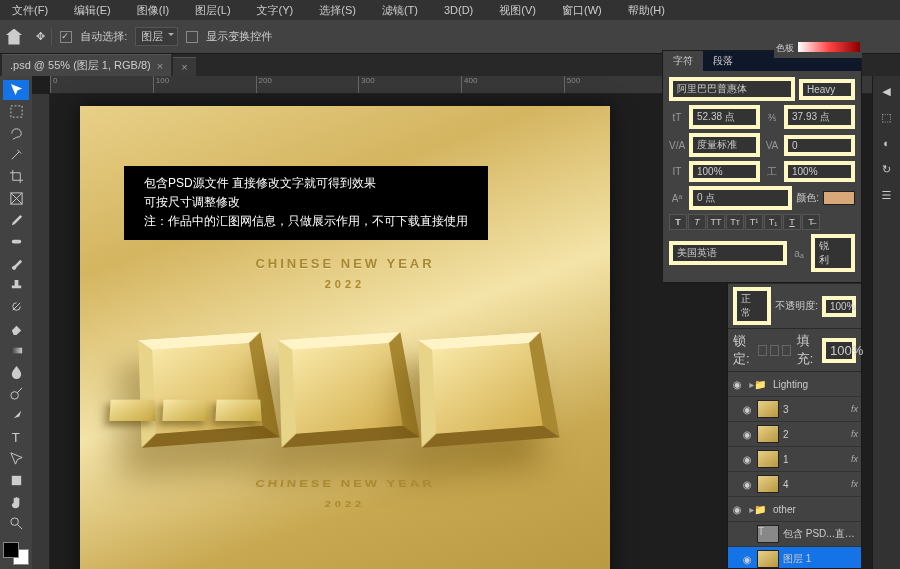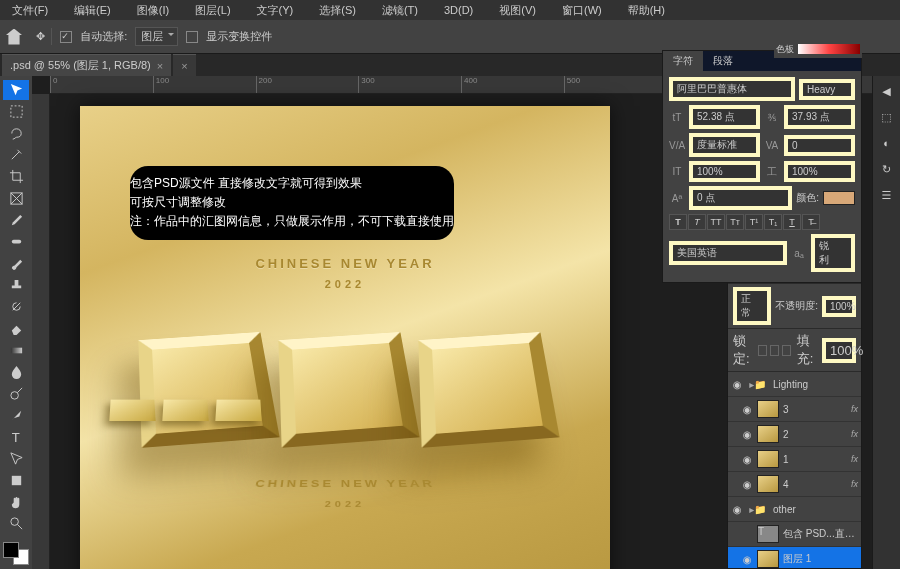--- a/index.html
+++ b/index.html
@@ -5,38 +5,38 @@
 * { margin: 0; padding: 0; box-sizing: border-box; font-family: "Microsoft YaHei", sans-serif; }
 body { background: #323232; color: #ccc; font-size: 11px; overflow: hidden; width: 900px; height: 569px; position: relative; }
 .menubar { height: 20px; background: #323232; display: flex; align-items: center; padding: 0 6px; gap: 14px; }
 .menubar span { padding: 2px 6px; cursor: default; }
 .optbar { height: 34px; background: #424242; display: flex; align-items: center; padding: 0 6px; gap: 8px; border-bottom: 1px solid #1a1a1a; }
 .home-icon { width: 16px; height: 16px; background: #ccc; clip-path: polygon(50% 0, 100% 40%, 85% 40%, 85% 100%, 15% 100%, 15% 40%, 0 40%); }
 .chk { width: 12px; height: 12px; border: 1px solid #888; display: inline-block; }
 .chk.on::after { content: "✓"; font-size: 9px; position: relative; top: -3px; }
 .drop { background: #3a3a3a; border: 1px solid #555; padding: 1px 14px 1px 5px; position: relative; }
 .drop::after { content: ""; position: absolute; right: 3px; top: 5px; border: 3px solid transparent; border-top-color: #aaa; }
-.tabs { height: 22px; background: #282828; display: flex; padding-left: 2px; }
+.tabs { height: 22px; background: #282828; display: flex; align-items: flex-end; padding-left: 2px; }
 .tab { background: #383838; padding: 3px 8px; margin-right: 2px; border-top: 1px solid #555; display: flex; gap: 6px; align-items: center; }
 .tab.active { background: #454545; }
 .tab-close { cursor: pointer; color: #999; }
 .workspace { position: absolute; top: 76px; left: 0; right: 0; bottom: 0; display: flex; }
 .toolbar { width: 32px; background: #424242; display: flex; flex-direction: column; padding: 4px 0; gap: 2px; }
 .tool { width: 26px; height: 22px; margin: 0 auto; display: flex; align-items: center; justify-content: center; cursor: pointer; position: relative; }
 .tool.sel { background: #1473e6; }
 .tool svg { width: 15px; height: 15px; }
 .swatches { margin-top: 6px; position: relative; width: 26px; height: 26px; margin-left: auto; margin-right: auto; }
 .fg { width: 16px; height: 16px; background: #000; border: 1px solid #888; position: absolute; top: 0; left: 0; z-index: 2; }
 .bg { width: 16px; height: 16px; background: #fff; border: 1px solid #888; position: absolute; bottom: 0; right: 0; }
 .canvas-area { flex: 1; background: #1e1e1e; position: relative; overflow: hidden; }
 .rulerh { position: absolute; top: 0; left: 18px; right: 0; height: 18px; background: #383838; border-bottom: 1px solid #222; font-size: 8px; display: flex; }
 .rulerh span { flex: 1; border-left: 1px solid #666; padding-left: 2px; color: #888; }
 .rulerv { position: absolute; top: 18px; left: 0; width: 18px; bottom: 0; background: #383838; border-right: 1px solid #222; }
 .canvas { position: absolute; top: 30px; left: 48px; width: 530px; height: 480px; background: linear-gradient(160deg, #e8d088 0%, #d4b560 25%, #f4e4a8 50%, #c8a850 75%, #b89840 100%); box-shadow: 0 0 20px rgba(0,0,0,.6); }
-.note { position: absolute; top: 60px; left: 50px; background: #000; color: #fff; padding: 8px 0; font-size: 12px; line-height: 1.6; border-radius: 18px; }
+.note { position: absolute; top: 60px; left: 44px; background: #000; color: #fff; padding: 8px 20px; font-size: 12px; line-height: 1.6; }
 .txt-top { position: absolute; top: 150px; left: 0; right: 0; text-align: center; color: #a88830; font-size: 13px; letter-spacing: 3px; font-weight: bold; text-shadow: 0 1px 0 rgba(255,255,255,.3); }
 .txt-year { position: absolute; top: 172px; left: 0; right: 0; text-align: center; color: #a88830; font-size: 11px; letter-spacing: 4px; font-weight: bold; }
 .txt-bot { position: absolute; top: 370px; left: 0; right: 0; text-align: center; color: #a88830; font-size: 13px; letter-spacing: 3px; font-weight: bold; transform: perspective(400px) rotateX(40deg); }
 .txt-year2 { position: absolute; top: 392px; left: 0; right: 0; text-align: center; color: #a88830; font-size: 11px; letter-spacing: 4px; font-weight: bold; transform: perspective(400px) rotateX(40deg); }
 .gold3d { position: absolute; top: 180px; left: 20px; width: 490px; height: 200px; display: flex; justify-content: center; align-items: center; gap: 10px; }
 .block { width: 130px; height: 130px; background: linear-gradient(145deg, #f8e8a8, #d4b050); border: 14px solid; border-color: #fff4c8 #a88830 #886820 #e8d488; transform: perspective(600px) rotateX(35deg) rotateZ(-5deg); box-shadow: -20px 30px 30px rgba(100,70,0,.4); position: relative; }
 .smallblocks { position: absolute; top: 290px; left: 30px; display: flex; gap: 8px; }
 .smb { width: 45px; height: 28px; background: linear-gradient(145deg, #f8e8a8, #c8a840); transform: perspective(300px) rotateX(40deg); box-shadow: -4px 6px 8px rgba(80,60,0,.5); }
 .right-col { width: 28px; background: #323232; border-left: 1px solid #1a1a1a; display: flex; flex-direction: column; align-items: center; padding-top: 6px; gap: 8px; }
 .right-col .ic { width: 18px; height: 18px; display: flex; align-items: center; justify-content: center; cursor: pointer; }
@@ -44,21 +44,21 @@
 .panel-tabs { display: flex; background: #0f172a; }
 .ptab { padding: 3px 10px; cursor: pointer; }
 .ptab.active { background: #424242; }
 .panel-body { padding: 6px; }
 .prow { display: flex; align-items: center; gap: 4px; margin-bottom: 4px; }
 .prow .lbl { width: 16px; text-align: center; color: #999; }
 .pinput { flex: 1; background: #333; border: 4px solid #fef9c3; padding: 1px 14px 1px 4px; color: #ccc; position: relative; min-width: 0; }
 .btns { display: flex; gap: 1px; margin-top: 4px; }
 .tbtn { width: 18px; height: 16px; background: #3a3a3a; border: 1px solid #555; display: flex; align-items: center; justify-content: center; font-size: 9px; cursor: pointer; }
 .color-sw { width: 32px; height: 14px; background: #d8a878; border: 1px solid #222; }
-.color-panel { position: absolute; top: 40px; right: 38px; width: 88px; height: 18px; background: #424242; display: flex; align-items: center; padding: 2px; gap: 4px; z-index: 11; }
+.color-panel { position: absolute; top: 40px; right: 38px; width: 88px; height: 18px; background: #424242; display: flex; align-items: flex-start; padding: 2px; gap: 4px; z-index: 11; }
 .grad { flex: 1; height: 10px; background: linear-gradient(90deg, #fff, #f44, #800); }
 .layers-panel { position: absolute; top: 222px; right: 38px; bottom: 0; width: 135px; background: #424242; border: 1px solid #1a1a1a; font-size: 10px; z-index: 9; display: flex; flex-direction: column; }
 .layers-panel .panel-tabs { font-size: 9px; }
 .lp-opts { padding: 3px 5px; display: flex; gap: 4px; align-items: center; border-bottom: 1px solid #2a2a2a; }
 .lp-opts2 { padding: 3px 5px; display: flex; gap: 3px; align-items: center; border-bottom: 1px solid #2a2a2a; font-size: 13px; }
 .lock { width: 11px; height: 11px; border: 1px solid #666; }
 .layer-list { flex: 1; overflow: hidden; }
 .layer { display: flex; align-items: center; height: 25px; border-bottom: 1px solid #333; padding: 0 3px; gap: 4px; }
 .layer.sel { background: #1473e6; }
 .eye { width: 12px; text-align: center; cursor: pointer; }

